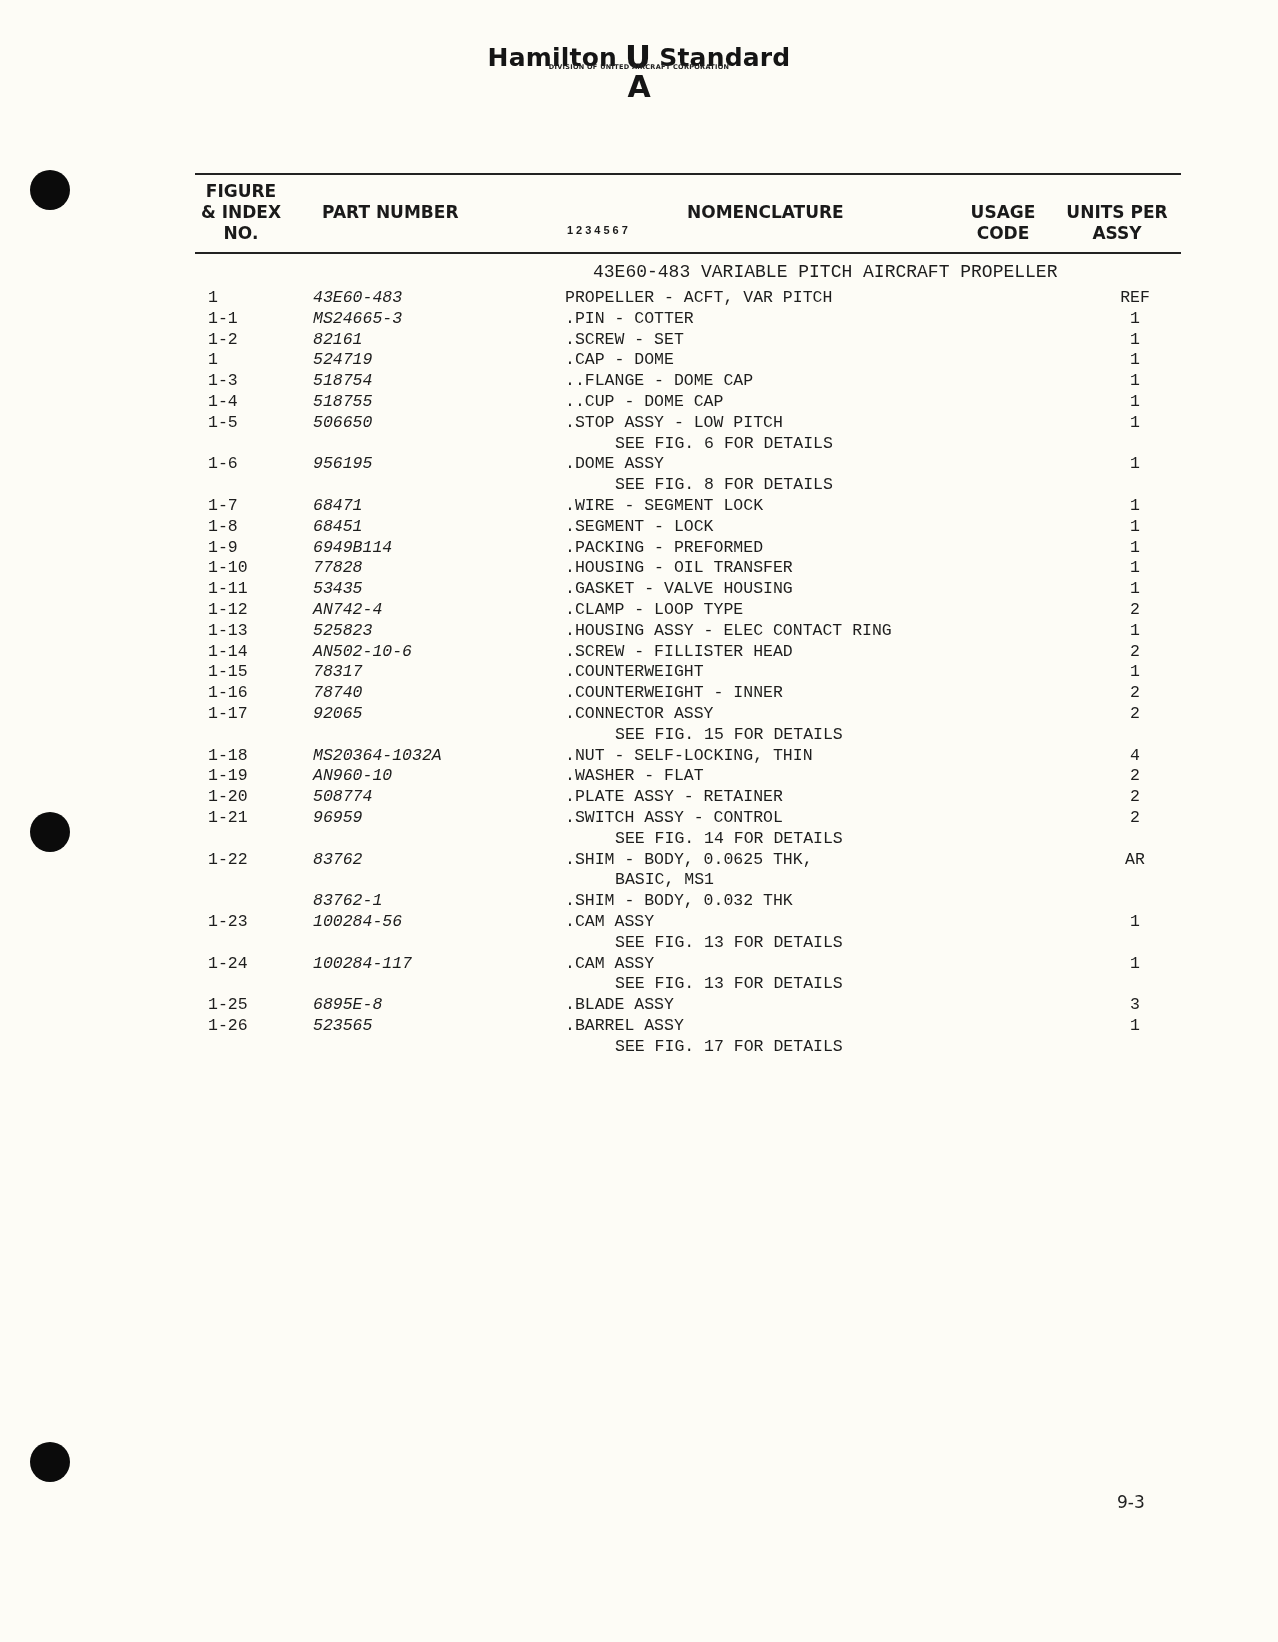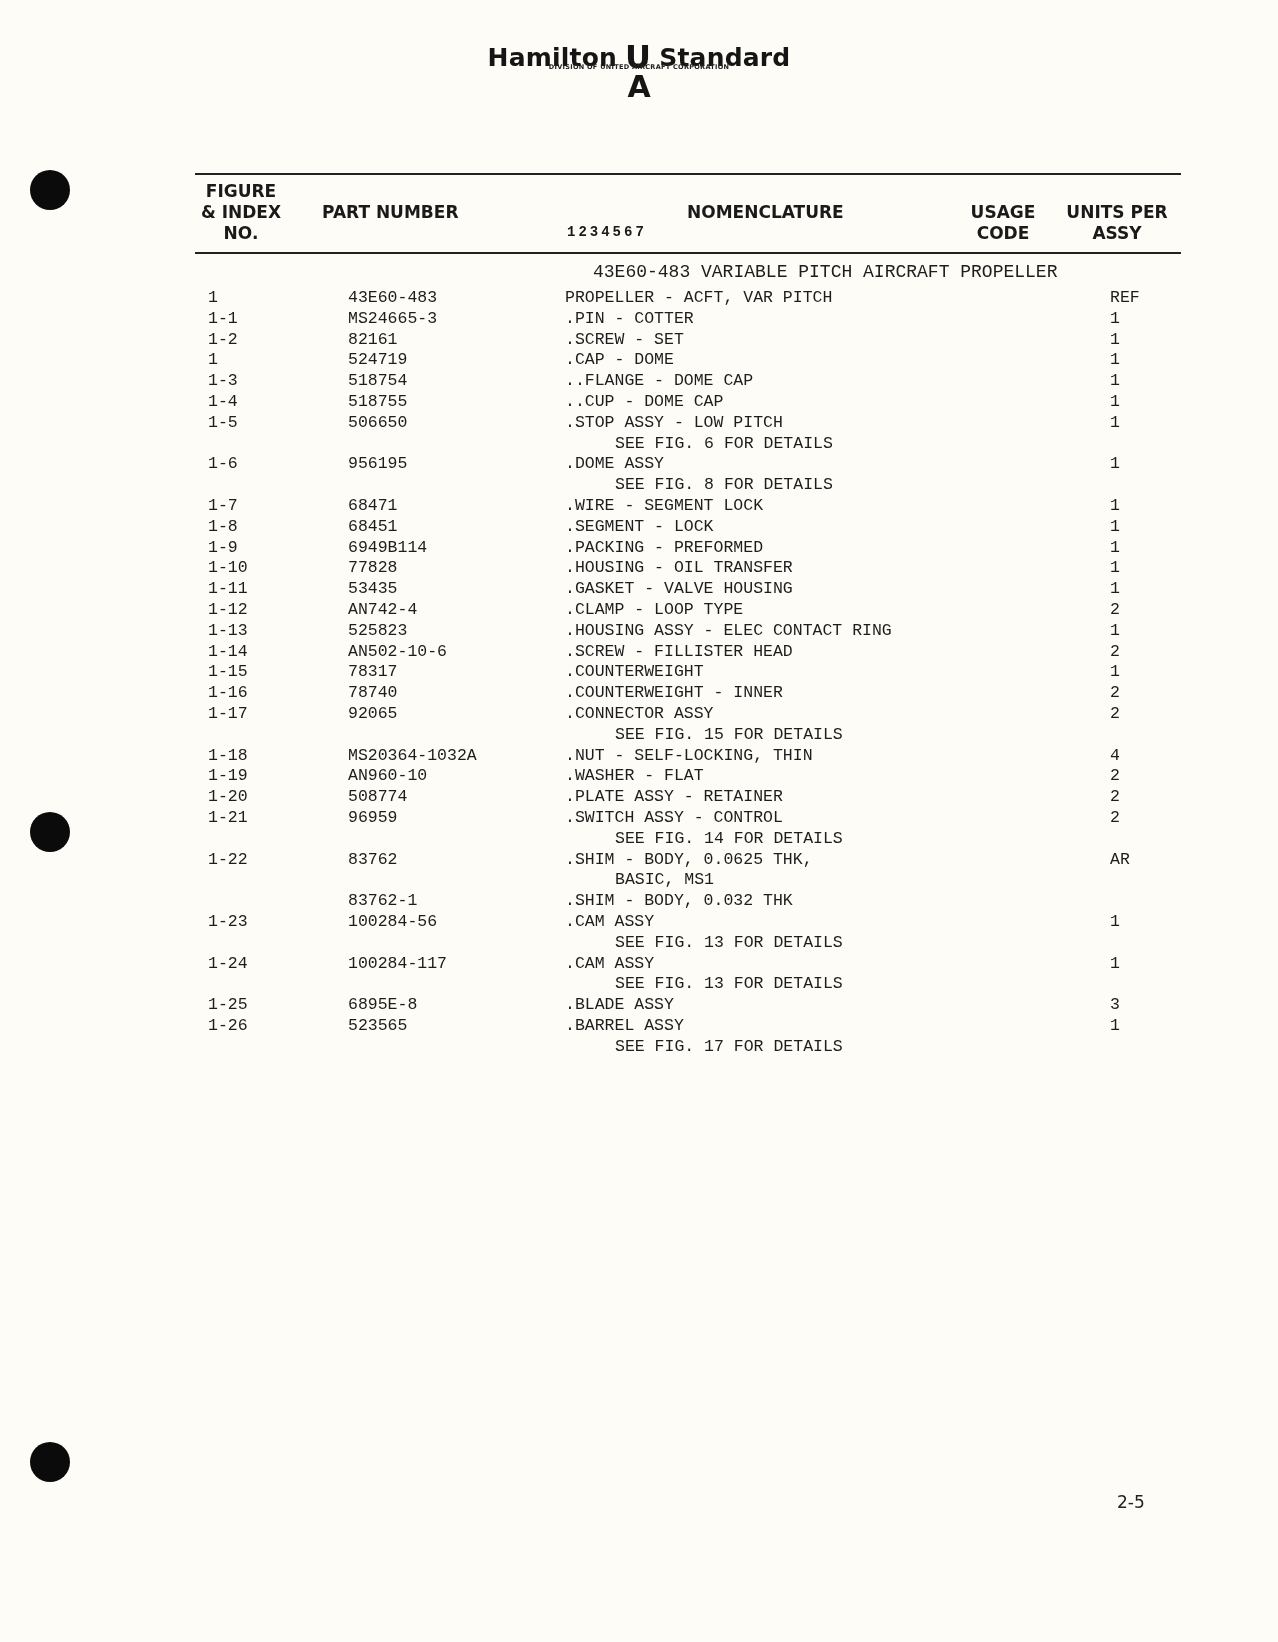--- a/index.html
+++ b/index.html
@@ -10,30 +10,30 @@
     color: #1d1d1d;
   }
   .hole { position: absolute; width: 40px; height: 40px; border-radius: 50%; background: #0b0b0b; left: 30px; }
   .logo { position: absolute; left: 0; width: 1278px; top: 36px; text-align: center; font-family: "DejaVu Sans", sans-serif; }
   .logo-main { font-size: 25px; font-weight: bold; letter-spacing: 0.2px; color: #151515; position: relative; display: inline-block; }
   .logo-main .u { font-size: 32px; font-weight: bold; margin: 0 8px; position: relative; top: 2px; }
   .logo-sub { position: absolute; left: 0; width: 1278px; top: 63px; text-align: center; font-family: "DejaVu Sans", sans-serif; font-size: 6.5px; font-weight: bold; letter-spacing: 0.3px; color: #222; }
   .logo-a { position: absolute; left: 0; width: 1278px; top: 69px; text-align: center; font-family: "DejaVu Sans", sans-serif; font-size: 30px; font-weight: bold; color: #151515; }
   .rule { position: absolute; left: 195px; width: 986px; height: 2px; background: #222; }
   .hdr { position: absolute; font-family: "DejaVu Sans", sans-serif; font-weight: bold; font-size: 17px; line-height: 21px; color: #1a1a1a; text-align: center; }
-  .hdr-digits { position: absolute; font-family: Liberation Mono, monospace; font-weight: bold; font-size: 14px; letter-spacing: 3px; color: #1a1a1a; }
+  .hdr-digits { position: absolute; font-family: Liberation Sans, sans-serif; font-weight: bold; font-size: 11px; letter-spacing: 3px; color: #1a1a1a; }
   .assy-title { position: absolute; left: 593px; top: 262px; font-size: 18px; white-space: pre; }
   .rows { position: absolute; left: 0; top: 288px; width: 1278px; }
   .row { position: relative; height: 20.8px; font-size: 16.5px; line-height: 20.8px; white-space: pre; }
   .row span { position: absolute; top: 0; }
   .c-fig { left: 208px; }
-  .c-part { left: 348px; }
+  .c-part { left: 313px; font-style: italic; }
   .c-nom { left: 565px; }
   .c-cont { left: 615px; }
-  .c-units { left: 1110px; width: 50px; }
+  .c-units { left: 1110px; width: 50px; text-align: center; }
   .page-num { position: absolute; left: 1117px; top: 1492px; font-family: "DejaVu Sans", sans-serif; font-size: 17px; color: #222; }
 </style>
 </head>
 <body>
 
 <div class="hole" style="top:170px;"></div>
 <div class="hole" style="top:812px;"></div>
 <div class="hole" style="top:1442px;"></div>
 
 <div class="logo">
@@ -98,13 +98,13 @@
     <div class="row"><span class="c-fig"></span><span class="c-part">83762-1</span><span class="c-nom">.SHIM - BODY, 0.032 THK</span><span class="c-units"></span></div>
     <div class="row"><span class="c-fig">1-23</span><span class="c-part">100284-56</span><span class="c-nom">.CAM ASSY</span><span class="c-units">1</span></div>
     <div class="row"><span class="c-fig"></span><span class="c-part"></span><span class="c-cont">SEE FIG. 13 FOR DETAILS</span><span class="c-units"></span></div>
     <div class="row"><span class="c-fig">1-24</span><span class="c-part">100284-117</span><span class="c-nom">.CAM ASSY</span><span class="c-units">1</span></div>
     <div class="row"><span class="c-fig"></span><span class="c-part"></span><span class="c-cont">SEE FIG. 13 FOR DETAILS</span><span class="c-units"></span></div>
     <div class="row"><span class="c-fig">1-25</span><span class="c-part">6895E-8</span><span class="c-nom">.BLADE ASSY</span><span class="c-units">3</span></div>
     <div class="row"><span class="c-fig">1-26</span><span class="c-part">523565</span><span class="c-nom">.BARREL ASSY</span><span class="c-units">1</span></div>
     <div class="row"><span class="c-fig"></span><span class="c-part"></span><span class="c-cont">SEE FIG. 17 FOR DETAILS</span><span class="c-units"></span></div>
   </div>
 
-<div class="page-num">2-5</div>
+<div class="page-num">9-3</div>
 
 </body></html>

